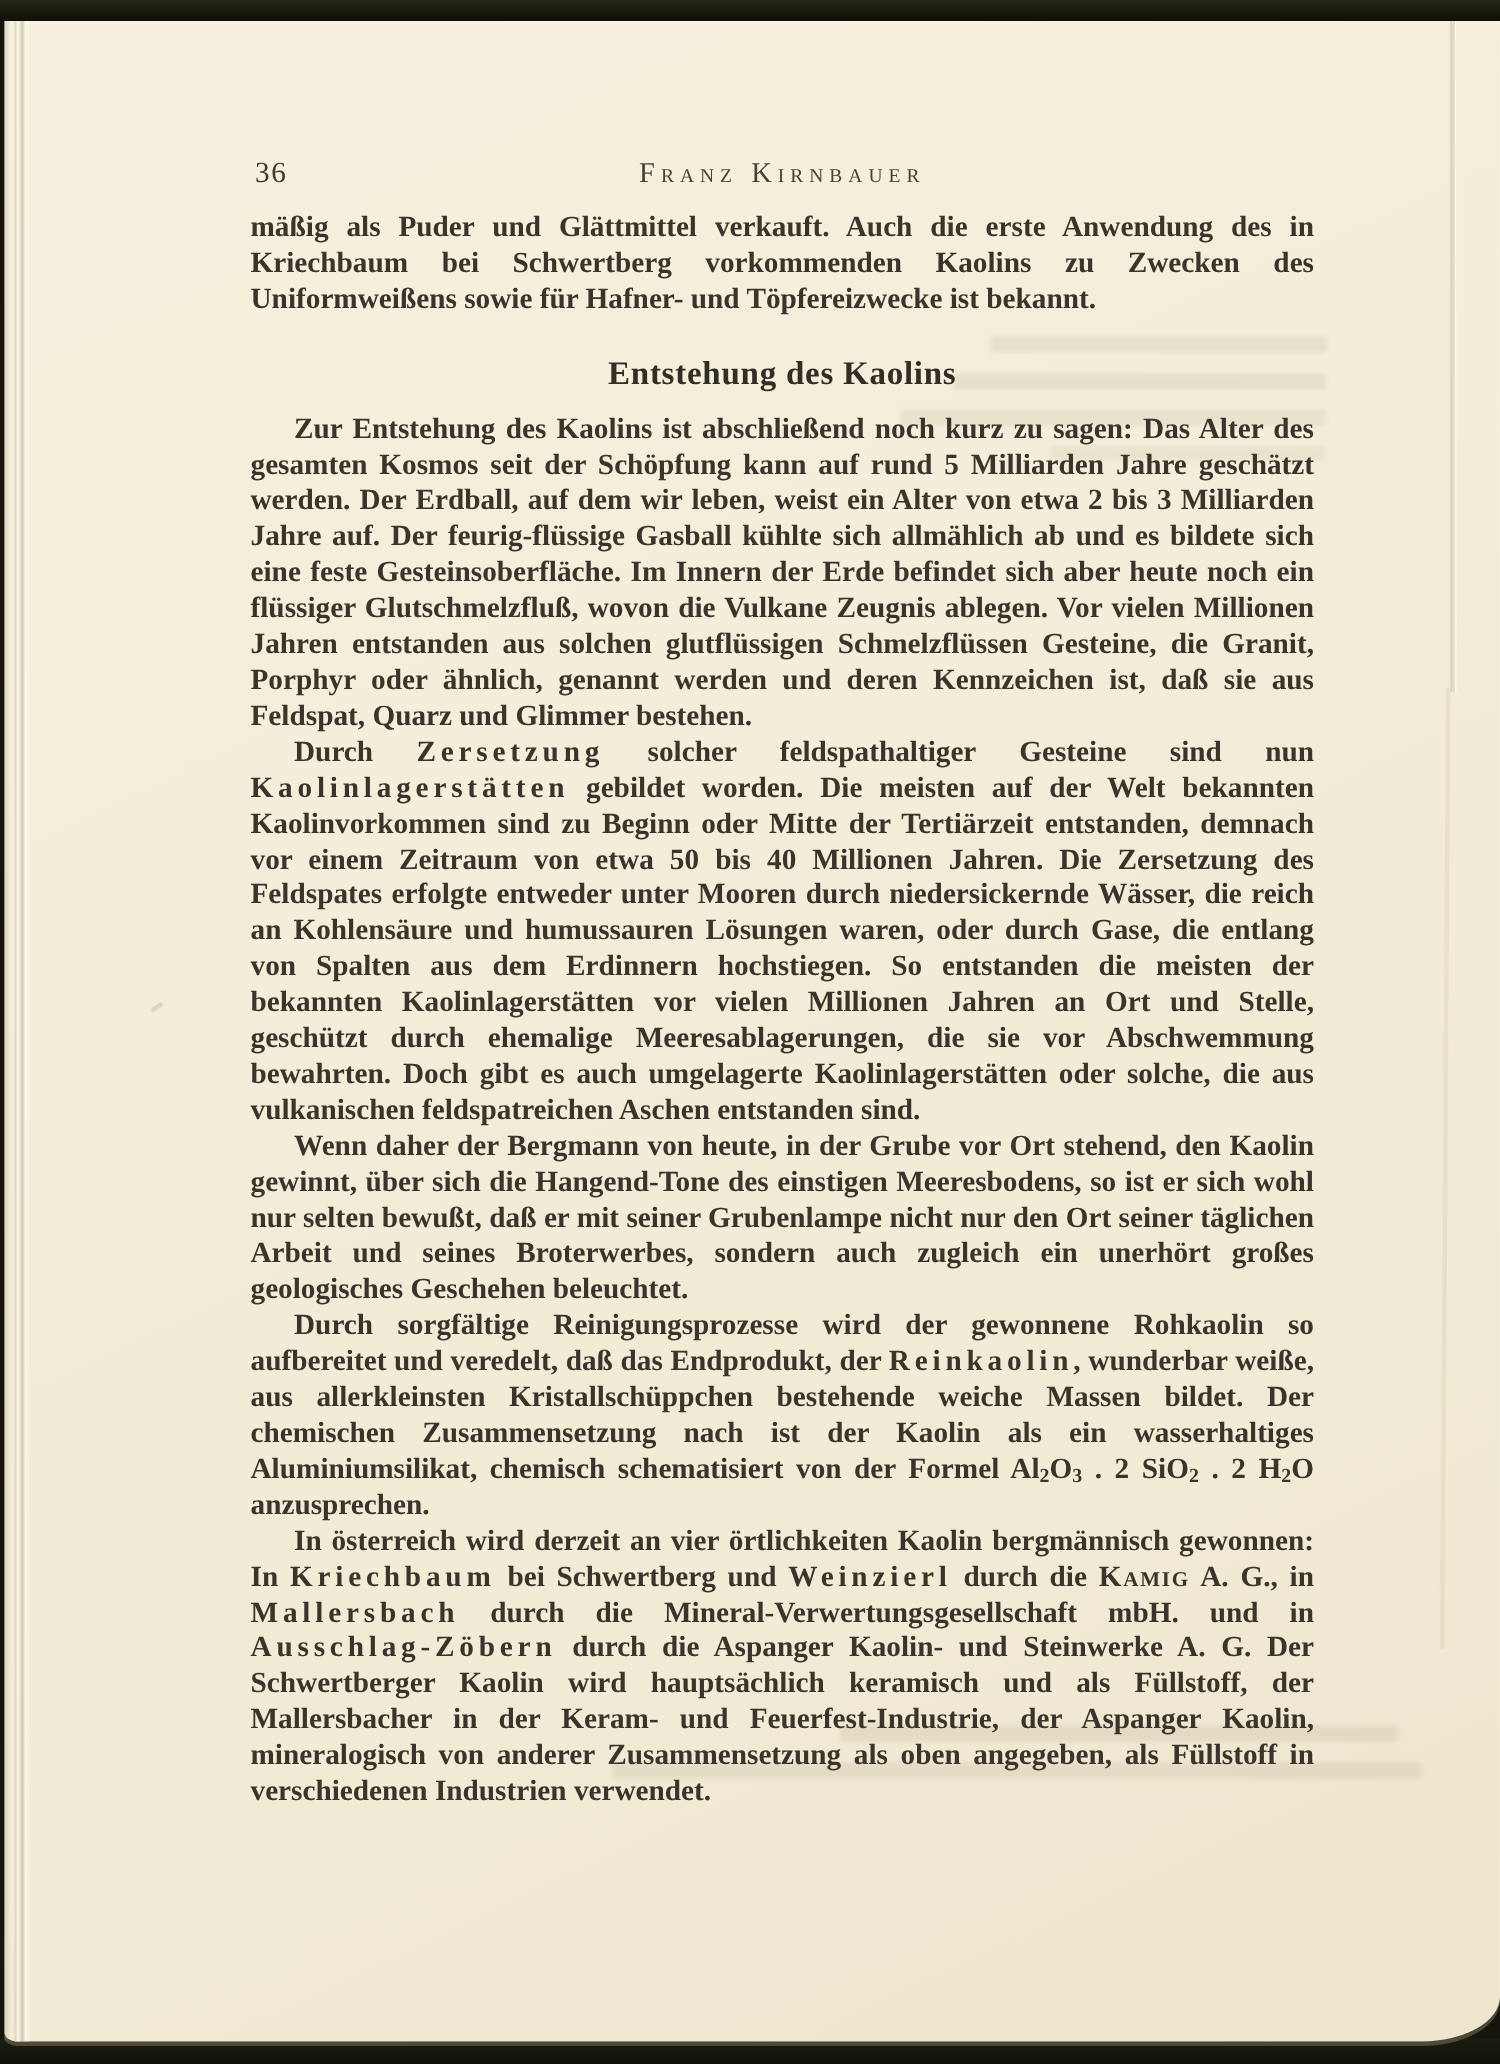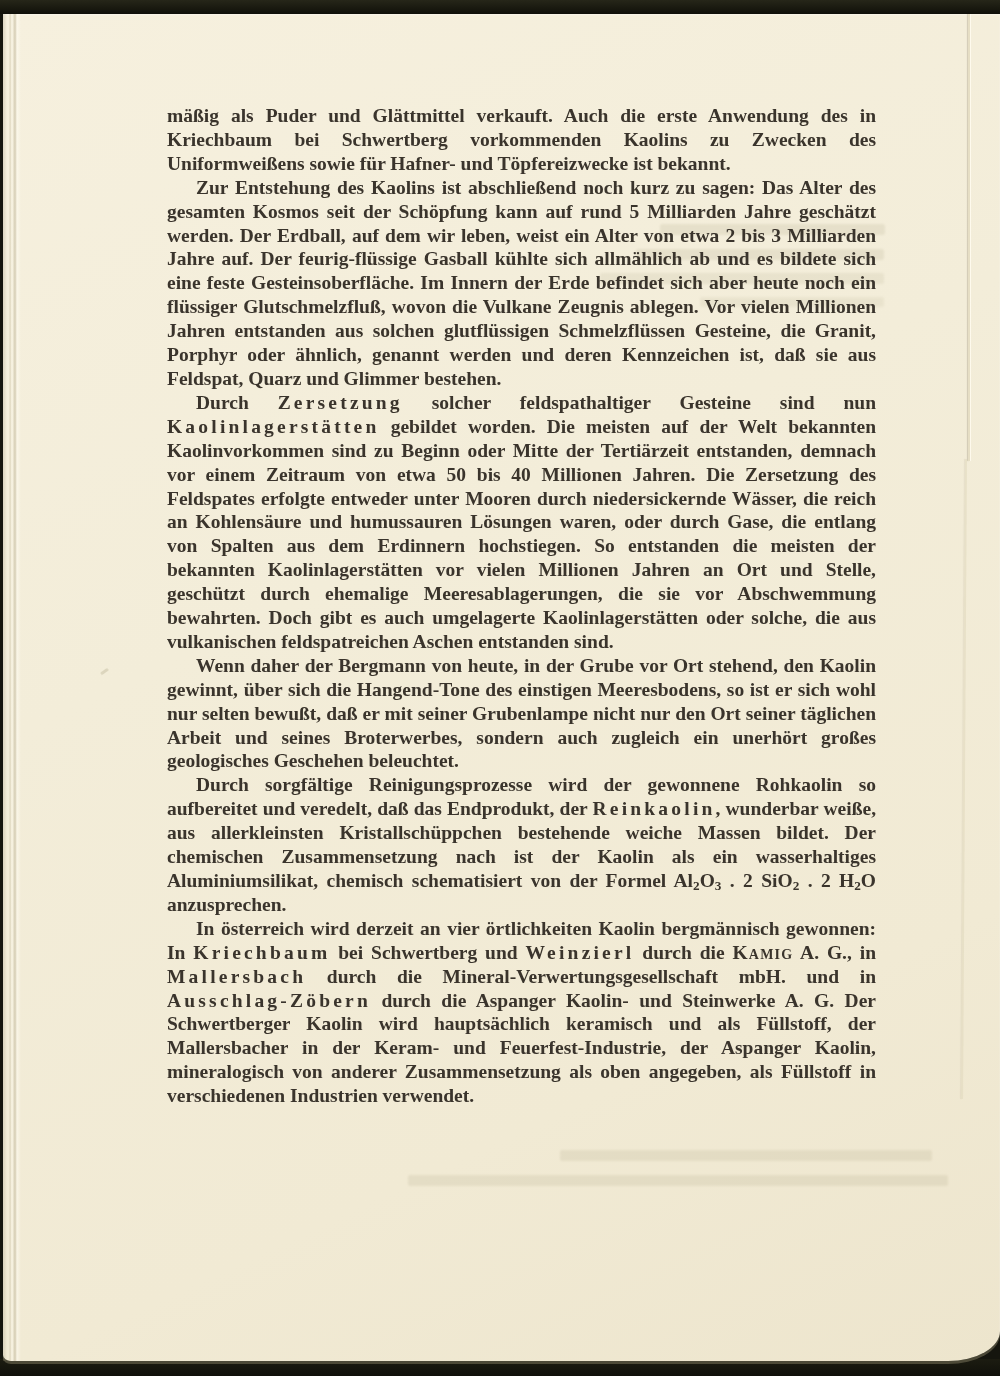--- a/index.html
+++ b/index.html
@@ -92,23 +92,28 @@
 
 <div class="ghost g1"></div>
 <div class="ghost g2"></div>
 <div class="ghost g3"></div>
 <div class="ghost g4"></div>
 <div class="ghost g5"></div>
 <div class="ghost g6"></div>
 <div class="ghost g7"></div>
 
 <div class="content">
+  <div class="header-row">
+    <span class="page-number">36</span>
+    <span class="running-head">Franz Kirnbauer</span>
+  </div>
 
   <p class="noindent"><span>mäßig als Puder und Glättmittel verkauft. Auch die erste Anwendung des in Kriechbaum bei Schwertberg vorkommenden Kaolins zu Zwecken des Uniformweißens sowie für Hafner- und Töpfereizwecke ist bekannt.</span></p>
 
+  <h2 class="section-heading">Entstehung des Kaolins</h2>
 
   <p><span>Zur Entstehung des Kaolins ist abschließend noch kurz zu sagen: Das Alter des gesamten Kosmos seit der Schöpfung kann auf rund 5 Milliarden Jahre geschätzt werden. Der Erdball, auf dem wir leben, weist ein Alter von etwa 2 bis 3 Milliarden Jahre auf. Der feurig-flüssige Gasball kühlte sich allmählich ab und es bildete sich eine feste Gesteinsoberfläche. Im Innern der Erde befindet sich aber heute noch ein flüssiger Glutschmelzfluß, wovon die Vulkane Zeugnis ablegen. Vor vielen Millionen Jahren entstanden aus solchen glutflüssigen Schmelzflüssen Gesteine, die Granit, Porphyr oder ähnlich, genannt werden und deren Kennzeichen ist, daß sie aus Feldspat, Quarz und Glimmer bestehen.</span></p>
   <p><span>Durch </span><span class="sperr">Zersetzung</span><span> solcher feldspathaltiger Gesteine sind nun </span><span class="sperr">Kaolinlagerstätten</span><span> gebildet worden. Die meisten auf der Welt bekannten Kaolinvorkommen sind zu Beginn oder Mitte der Tertiärzeit entstanden, demnach vor einem Zeitraum von etwa 50 bis 40 Millionen Jahren. Die Zersetzung des Feldspates erfolgte entweder unter Mooren durch niedersickernde Wässer, die reich an Kohlensäure und humussauren Lösungen waren, oder durch Gase, die entlang von Spalten aus dem Erdinnern hochstiegen. So entstanden die meisten der bekannten Kaolinlagerstätten vor vielen Millionen Jahren an Ort und Stelle, geschützt durch ehemalige Meeresablagerungen, die sie vor Abschwemmung bewahrten. Doch gibt es auch umgelagerte Kaolinlagerstätten oder solche, die aus vulkanischen feldspatreichen Aschen entstanden sind.</span></p>
   <p><span>Wenn daher der Bergmann von heute, in der Grube vor Ort stehend, den Kaolin gewinnt, über sich die Hangend-Tone des einstigen Meeresbodens, so ist er sich wohl nur selten bewußt, daß er mit seiner Grubenlampe nicht nur den Ort seiner täglichen Arbeit und seines Broterwerbes, sondern auch zugleich ein unerhört großes geologisches Geschehen beleuchtet.</span></p>
   <p><span>Durch sorgfältige Reinigungsprozesse wird der gewonnene Rohkaolin so aufbereitet und veredelt, daß das Endprodukt, der </span><span class="sperr">Reinkaolin</span><span>, wunderbar weiße, aus allerkleinsten Kristallschüppchen bestehende weiche Massen bildet. Der chemischen Zusammensetzung nach ist der Kaolin als ein wasserhaltiges Aluminiumsilikat, chemisch schematisiert von der Formel Al</span><span class="sub">2</span><span>O</span><span class="sub">3</span><span> . 2 SiO</span><span class="sub">2</span><span> . 2 H</span><span class="sub">2</span><span>O anzusprechen.</span></p>
   <p><span>In österreich wird derzeit an vier örtlichkeiten Kaolin bergmännisch gewonnen: In </span><span class="sperr">Kriechbaum</span><span> bei Schwertberg und </span><span class="sperr">Weinzierl</span><span> durch die </span><span class="smallcaps">Kamig</span><span> A. G., in </span><span class="sperr">Mallersbach</span><span> durch die Mineral-Verwertungsgesellschaft mbH. und in </span><span class="sperr">Ausschlag-Zöbern</span><span> durch die Aspanger Kaolin- und Steinwerke A. G. Der Schwertberger Kaolin wird hauptsächlich keramisch und als Füllstoff, der Mallersbacher in der Keram- und Feuerfest-Industrie, der Aspanger Kaolin, mineralogisch von anderer Zusammensetzung als oben angegeben, als Füllstoff in verschiedenen Industrien verwendet.</span></p>
 </div>
 
 <div class="edge-bottom"></div>
 

